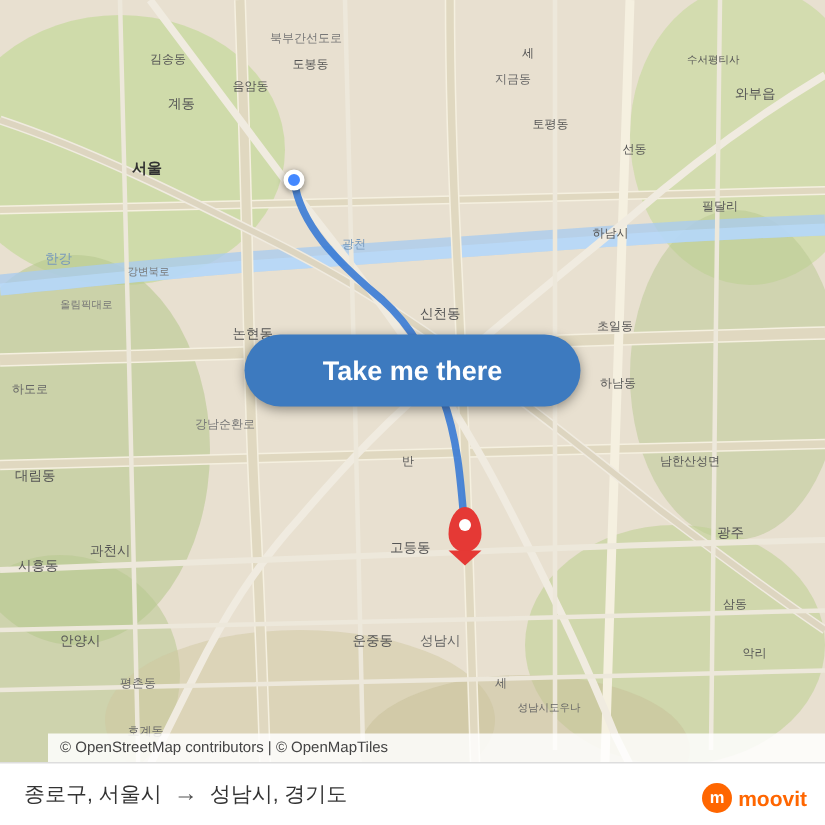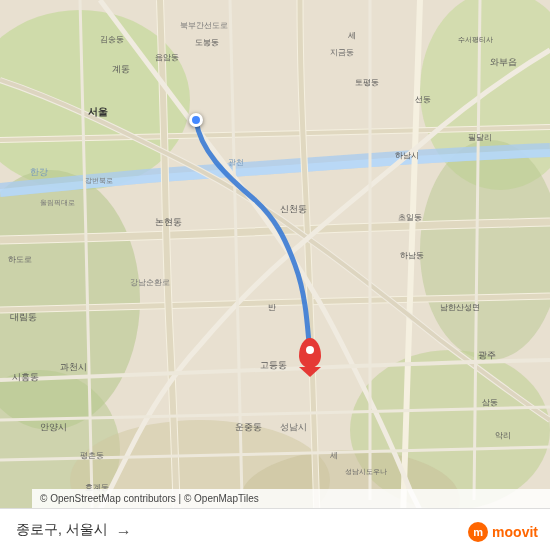--- a/index.html
+++ b/index.html
@@ -330,29 +330,31 @@
 
   <div class="origin-pin" style="left: 196px; top: 120px;"></div>
 
   <div class="dest-pin" style="left: 310px; top: 368px;">
     <div class="dest-pin-body">
       <div class="dest-pin-dot"></div>
     </div>
     <div class="dest-pin-tail"></div>
   </div>
 
+  <button id="take-me-there-btn">Take me there</button>
 
   <div id="attribution-bar">
     <span>© OpenStreetMap contributors | © OpenMapTiles</span>
   </div>
 
   <div id="bottom-bar">
     <div id="route-info">
       <span id="route-from">종로구, 서울시</span>
       <span id="route-arrow">→</span>
+      <span id="route-to">성남시, 경기도</span>
     </div>
 
     <div id="moovit-logo">
       <div id="moovit-icon">
         <span style="color:white; font-size:11px; font-weight:bold;">m</span>
       </div>
       <span id="moovit-text">moovit</span>
     </div>
   </div>
 

